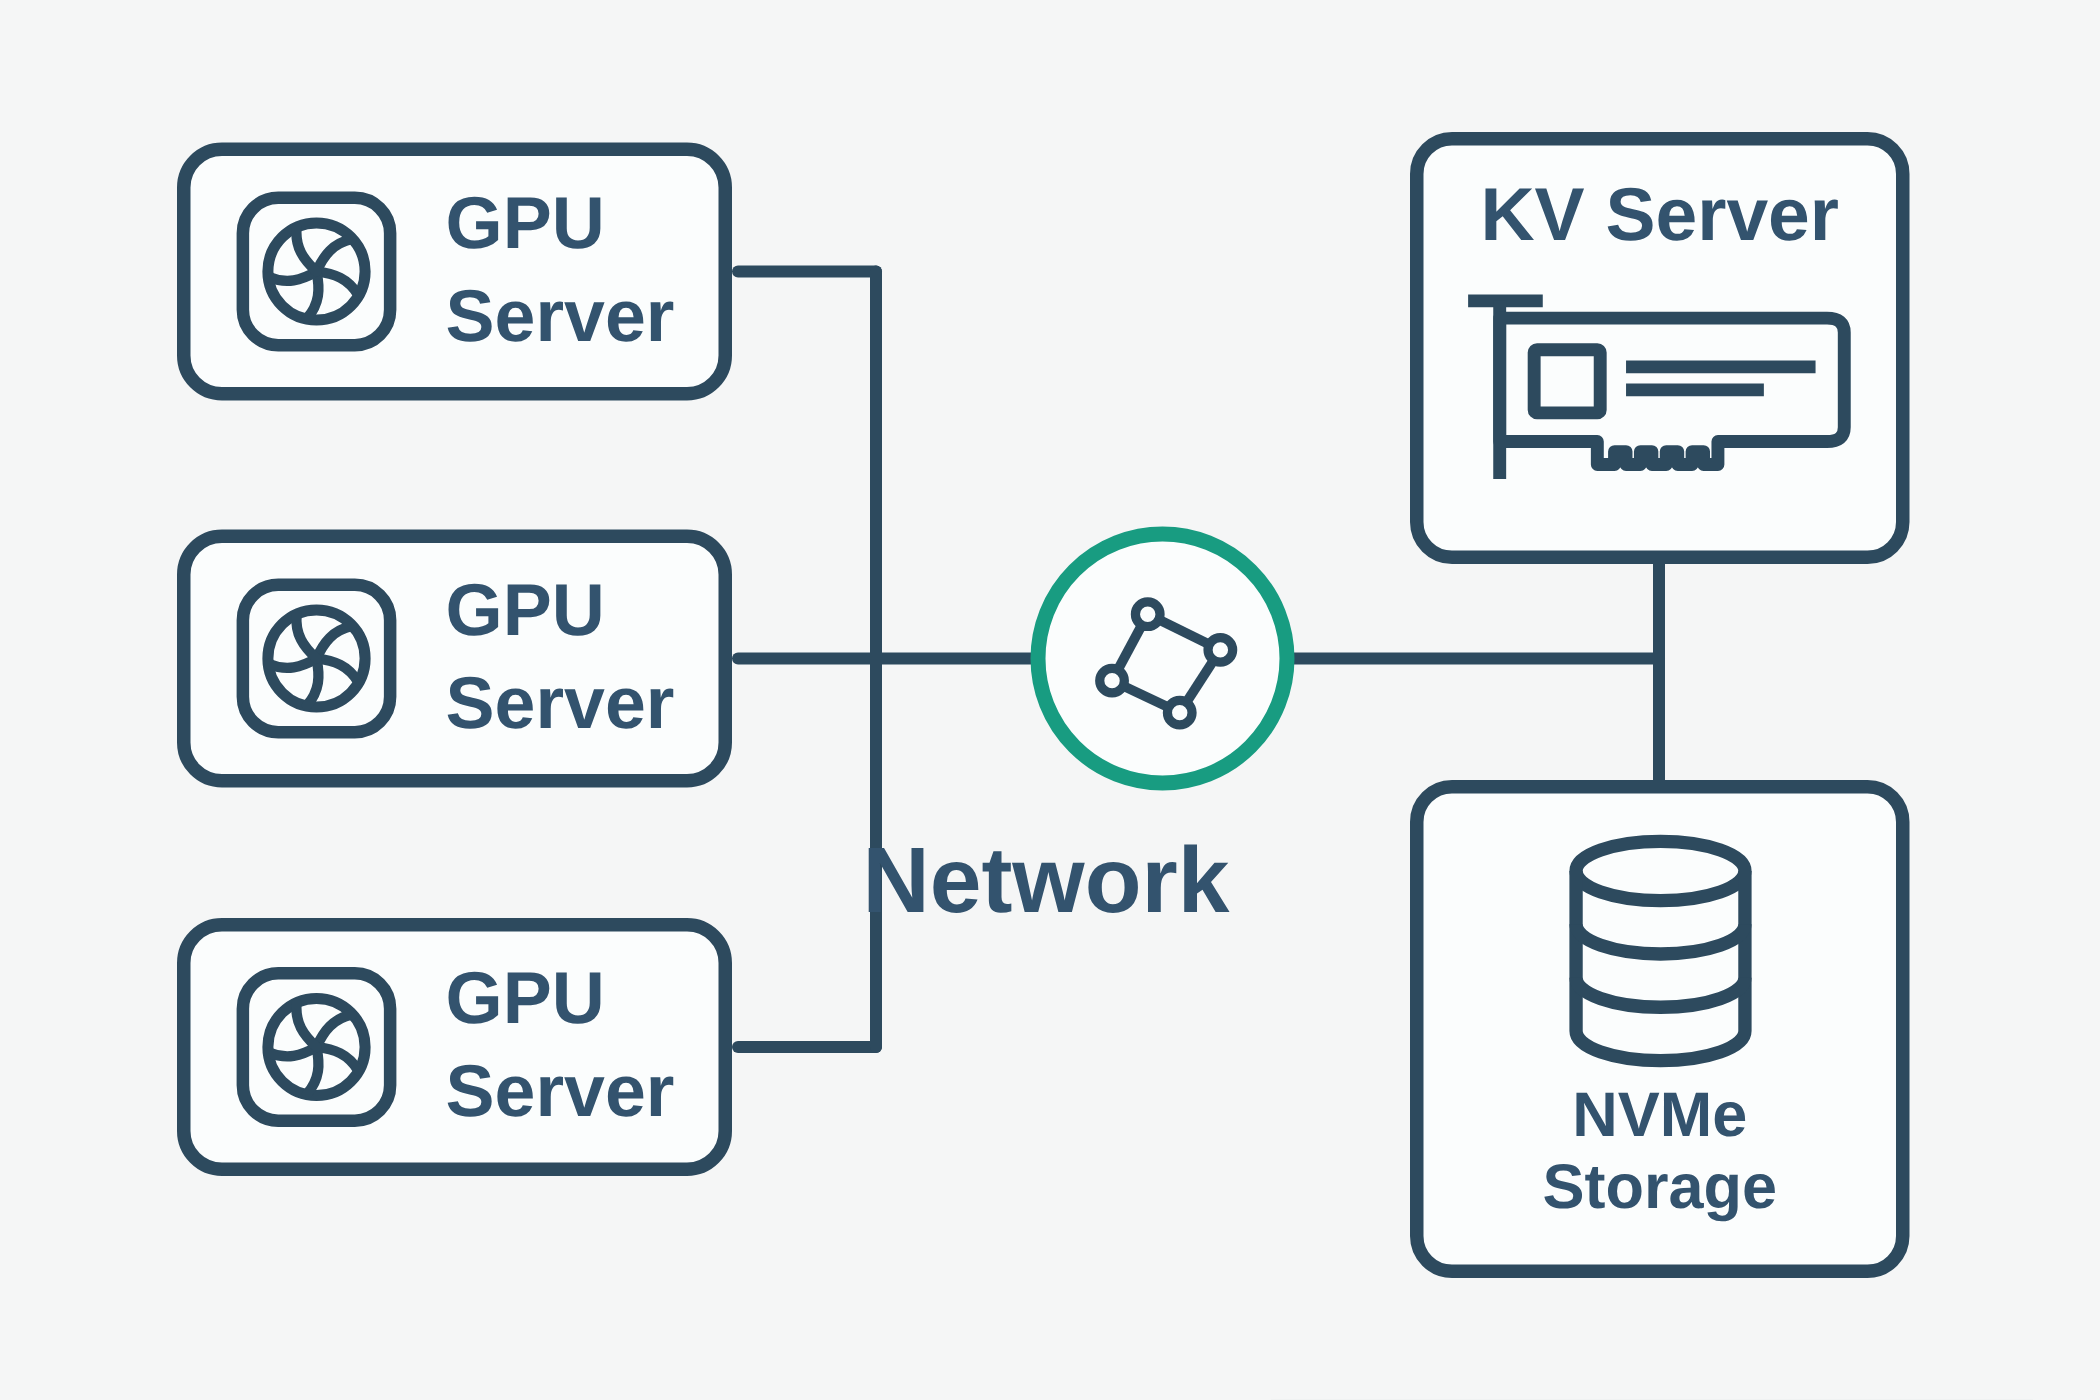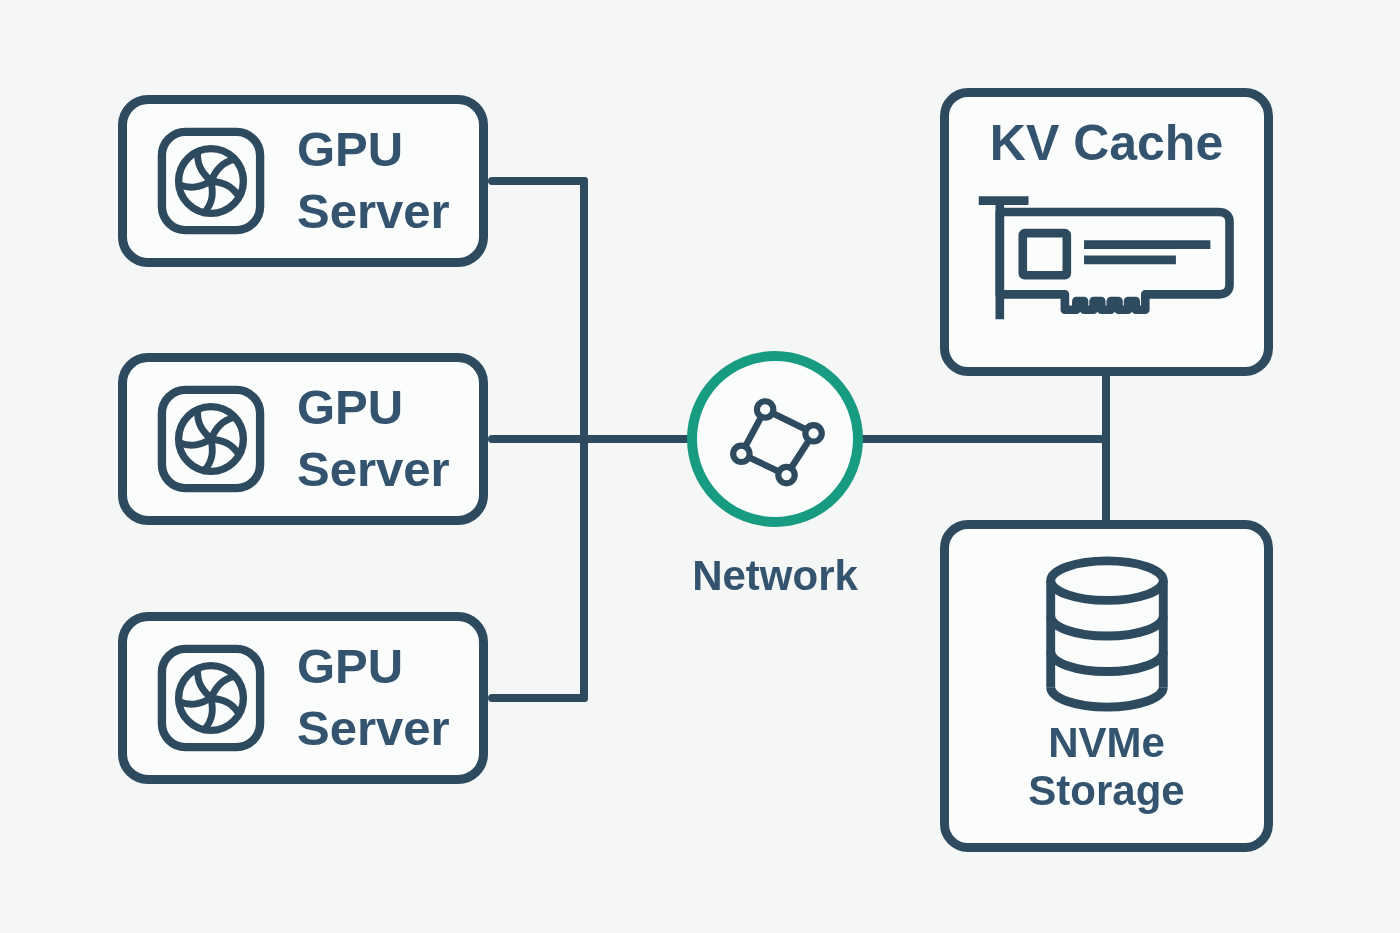--- a/index.html
+++ b/index.html
@@ -65,22 +65,21 @@
     border-radius: 50%;
     display: flex;
     align-items: center;
     justify-content: center;
   }
   .net-label {
     position: absolute;
     left: 575px;
     top: 552px;
     width: 400px;
-    text-align: center;
-    font-size: 42px;
+    font-size: 62px;
   }
   
   .kv-box {
     left: 940px;
     top: 88px;
     width: 333px;
     height: 288px;
     border-radius: 28px;
     display: flex;
     flex-direction: column;
@@ -201,21 +200,21 @@
           <circle cx="125" cy="71" r="10"></circle>
           <circle cx="92" cy="122" r="10"></circle>
           <circle cx="37" cy="96" r="10"></circle>
         </g>
       </svg>
     </span>
   </div>
   <div class="node-label net-label">Network</div>
 
   <div class="box kv-box">
-    <span class="node-label kv-label">KV Cache</span>
+    <span class="node-label kv-label">KV Server</span>
     <span class="pcie-wrap">
       <svg viewBox="0 0 280 140" fill="none" stroke="#2d4a5e" stroke-width="9">
         <path d="M6,10 H58"></path>
         <path d="M28,10 V134"></path>
         <path stroke-linejoin="round" d="M28,22 H256 Q268,22 268,32 V98 Q268,108 256,108 H180 V124 h-10 v-9 h-8 v9 h-10 v-9 h-8 v9 h-10 v-9 h-8 v9 h-10 v-9 h-8 v9 H96 V108 H28 Z"></path>
         <rect x="52" y="44" width="46" height="44" rx="2"></rect>
         <path d="M116,56 H248"></path>
         <path d="M116,72 H212"></path>
       </svg>
     </span>

